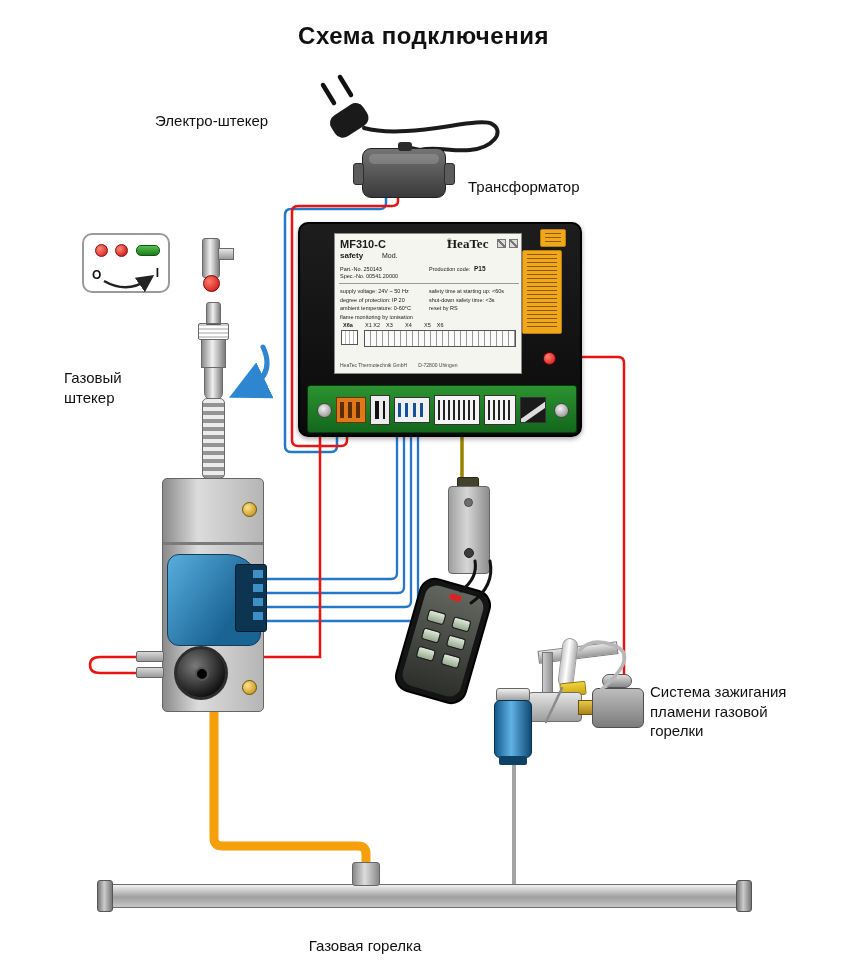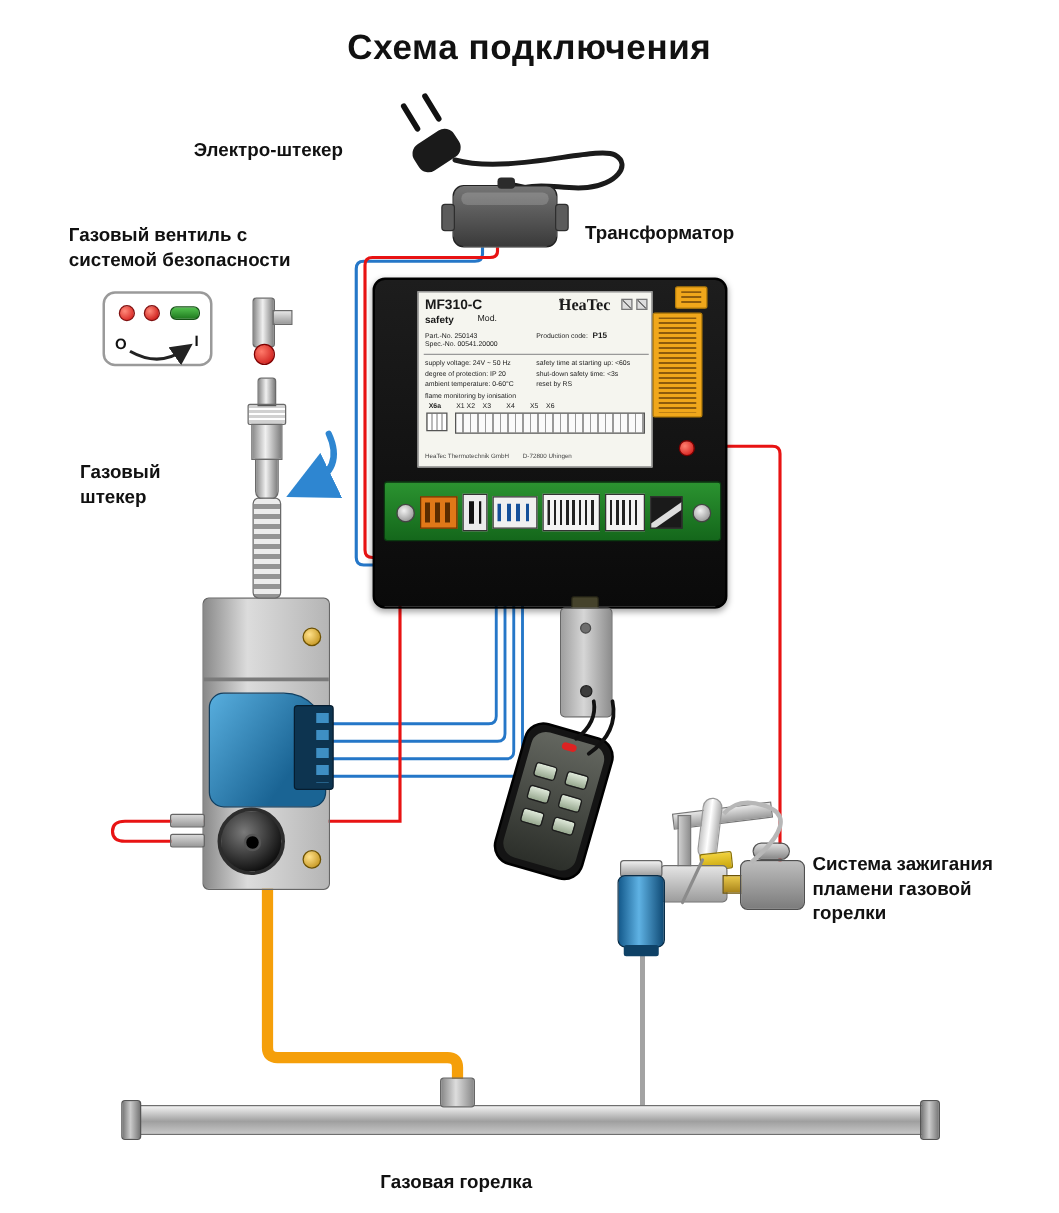--- a/index.html
+++ b/index.html
@@ -3,35 +3,35 @@
 <meta charset="utf-8">
 <style>
   *{margin:0;padding:0;box-sizing:border-box}
   html,body{background:#fff}
   .stage{position:relative;width:847px;height:970px;background:#fff;overflow:hidden;
          font-family:"Liberation Sans",sans-serif;color:#111}
   svg.layer{position:absolute;left:0;top:0;width:847px;height:970px;pointer-events:none}
   #wires{z-index:1}
   #overlay{z-index:3}
   .comp{position:absolute;z-index:2}
-  .lbl{position:absolute;z-index:4;font-weight:700;font-size:15px;line-height:1.3;white-space:pre-line}
+  .lbl{position:absolute;z-index:4;font-weight:400;font-size:15px;line-height:1.3;white-space:pre-line}
   .title{position:absolute;z-index:4;top:22px;left:0;width:100%;text-align:center;
-         font-size:28px;font-weight:700;letter-spacing:.5px}
+         font-size:24px;font-weight:700;letter-spacing:.5px}
 
   
   #transformer{left:362px;top:148px;width:84px;height:50px;background:linear-gradient(#747474,#3a3a3a);
     border:1px solid #222;border-radius:9px}
   #transformer .ear{position:absolute;top:14px;width:11px;height:22px;background:#5c5c5c;
     border:1px solid #2e2e2e;border-radius:3px}
   #transformer .ear.l{left:-10px}#transformer .ear.r{right:-10px}
   #transformer .gland{position:absolute;left:35px;top:-7px;width:14px;height:9px;background:#2b2b2b;border-radius:3px}
   #transformer .shine{position:absolute;left:6px;top:5px;right:6px;height:10px;background:rgba(255,255,255,.17);border-radius:6px}
 
   
-  #control-unit{left:298px;top:222px;width:284px;height:265px;background:linear-gradient(#1d1d1d,#0a0a0a);
+  #control-unit{left:298px;top:222px;width:284px;height:215px;background:linear-gradient(#1d1d1d,#0a0a0a);
     border:2px solid #000;border-radius:10px;box-shadow:0 2px 5px rgba(0,0,0,.35)}
   #cu-label{position:absolute;left:34px;top:9px;width:188px;height:141px;background:#f5f5ef;border:1px solid #8a8a8a}
   #cu-label *{position:absolute;color:#1a1a1a}
   #cu-model{left:5px;top:4px;font-size:11px;font-weight:700}
   #cu-series{left:5px;top:17px;font-size:8px;font-weight:700}
   #cu-mod{left:47px;top:18px;font-size:7px}
   #cu-brand{left:112px;top:2px;font-family:"Liberation Serif",serif;font-size:13px;font-weight:700}
   #cu-brand sup{position:static;font-size:6px}
   .cu-ico{top:5px;width:9px;height:9px;border:1px solid #777;background:
     linear-gradient(45deg,transparent 42%,#777 42% 58%,transparent 58%),#ddd}
@@ -365,22 +365,20 @@
     <path d="M263,347 Q276,375 247,389" fill="none" stroke="#2e86d1" stroke-width="5" stroke-linecap="round" marker-end="url(#arrow-blue)"></path>
     <path d="M471,603 Q495,586 490,561" fill="none" stroke="#111" stroke-width="3" stroke-linecap="round"></path>
     <path d="M461,591 Q478,578 475,561" fill="none" stroke="#111" stroke-width="3" stroke-linecap="round"></path>
     <path d="M601,690 Q641,655 613,645 Q591,637 579,651" fill="none" stroke="#b7b7b7" stroke-width="3.5"></path>
     <path d="M562,688 L546,722" stroke="#8b8b8b" stroke-width="2.5" stroke-linecap="round"></path>
   </svg>
 
   <div class="title">Схема подключения</div>
   <div class="lbl" id="lbl-electro-plug">Электро-штекер</div>
   <div class="lbl" id="lbl-transformer">Трансформатор</div>
-  <div class="lbl" id="lbl-gas-valve">Газовый вентиль с
-системой безопасности</div>
   <div class="lbl" id="lbl-gas-plug">Газовый
 штекер</div>
   <div class="lbl" id="lbl-ignition">Система зажигания
 пламени газовой
 горелки</div>
   <div class="lbl" id="lbl-burner">Газовая горелка</div>
 
 </div>
 
 </body></html>

